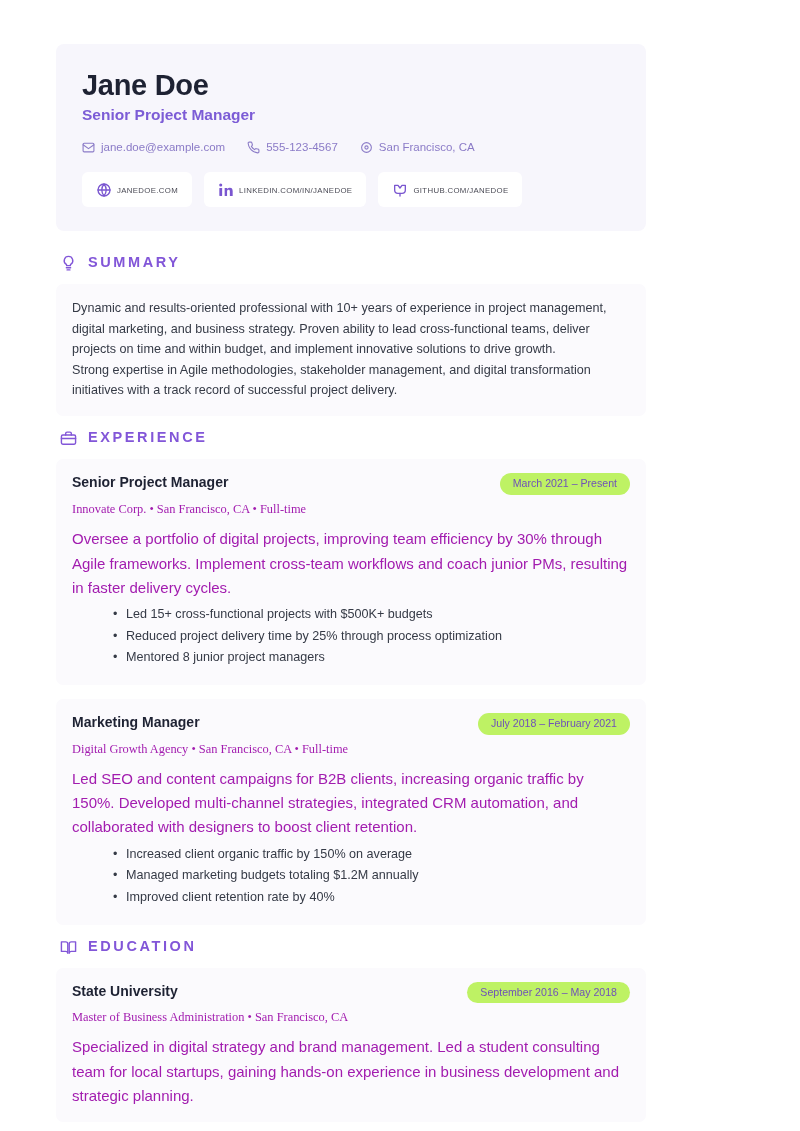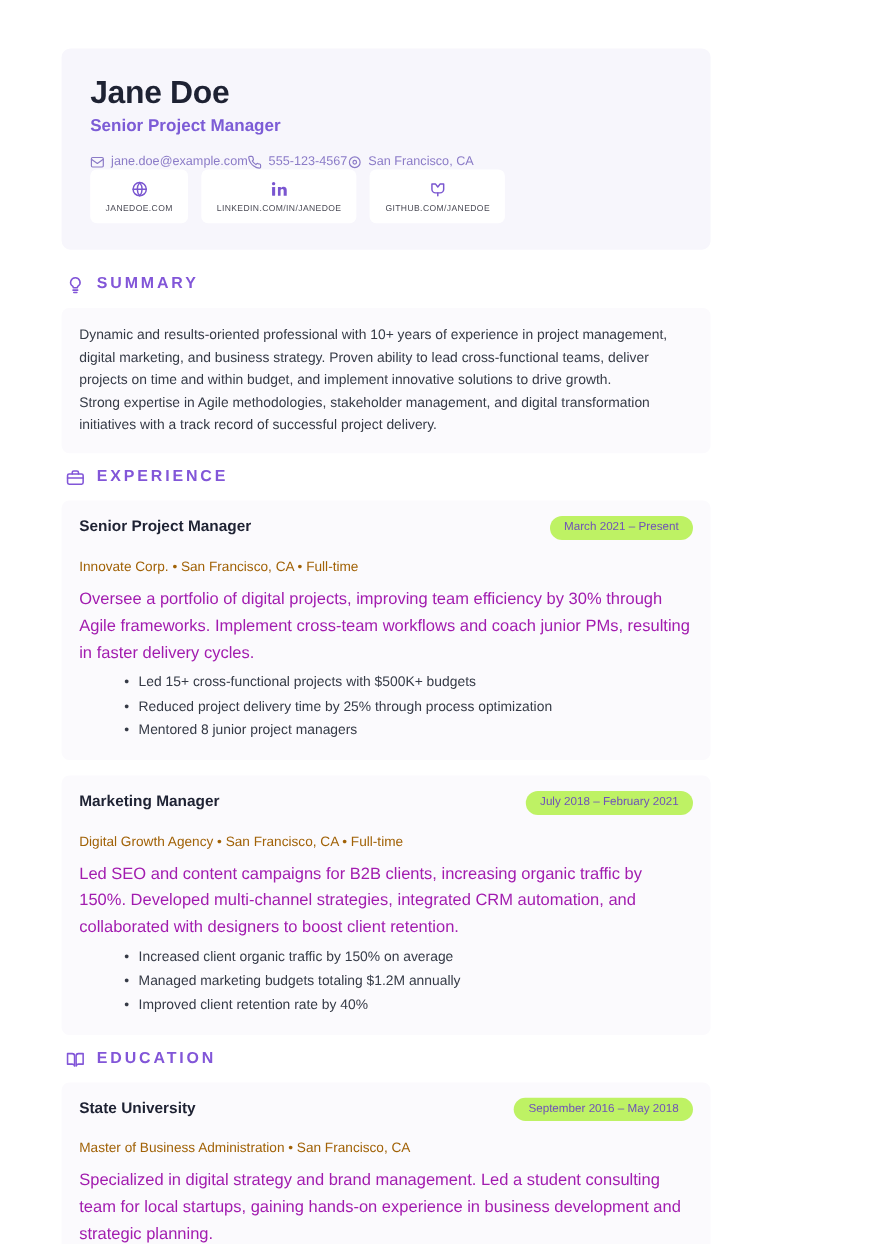--- a/index.html
+++ b/index.html
@@ -38,21 +38,23 @@
   .job-title {
     font-size: 15.5px;
     font-weight: bold;
     color: #7c5cd6;
     margin: 0 0 17px 0;
     line-height: 1.2;
   }
   .contact-row {
     display: flex;
     align-items: center;
+    gap: 22px;
     flex-wrap: wrap;
+    margin-bottom: 18px;
   }
   .contact-item {
     display: flex;
     align-items: center;
     gap: 6px;
     font-size: 11.5px;
     color: #8b7bc7;
     line-height: 1;
   }
   .contact-item svg { display: block; }
@@ -60,21 +62,21 @@
   .links-row {
     display: flex;
     gap: 12px;
     flex-wrap: wrap;
   }
   .link-card {
     background: #ffffff;
     border-radius: 6px;
     padding: 10px 14px 9px 14px;
     display: flex;
-    flex-direction: column;
+    flex-direction: row;
     align-items: center;
     gap: 5px;
     min-width: 72px;
   }
   .link-card .lk-icon { line-height: 0; }
   .link-card .lk-text {
     font-size: 7.8px;
     letter-spacing: 0.35px;
     color: #4a4a55;
     white-space: nowrap;
@@ -131,23 +133,24 @@
     color: #6f52b8;
     font-size: 10.6px;
     border-radius: 11px;
     padding: 5px 13px 5px 13px;
     white-space: nowrap;
     line-height: 1.1;
     flex-shrink: 0;
   }
   .entry-meta {
     font-size: 12.4px;
-    color: #a16207;
-    margin: 16px 0 10px 0;
+    color: #a21caf;
+    margin: 6px 0 10px 0;
     line-height: 1.3;
+    font-family: Liberation Serif, serif;
   }
   .entry-desc {
     font-size: 15px;
     line-height: 1.62;
     color: #a21caf;
     margin: 0;
   }
   ul.bullets {
     margin: 4px 0 0 0;
     padding-left: 54px;

